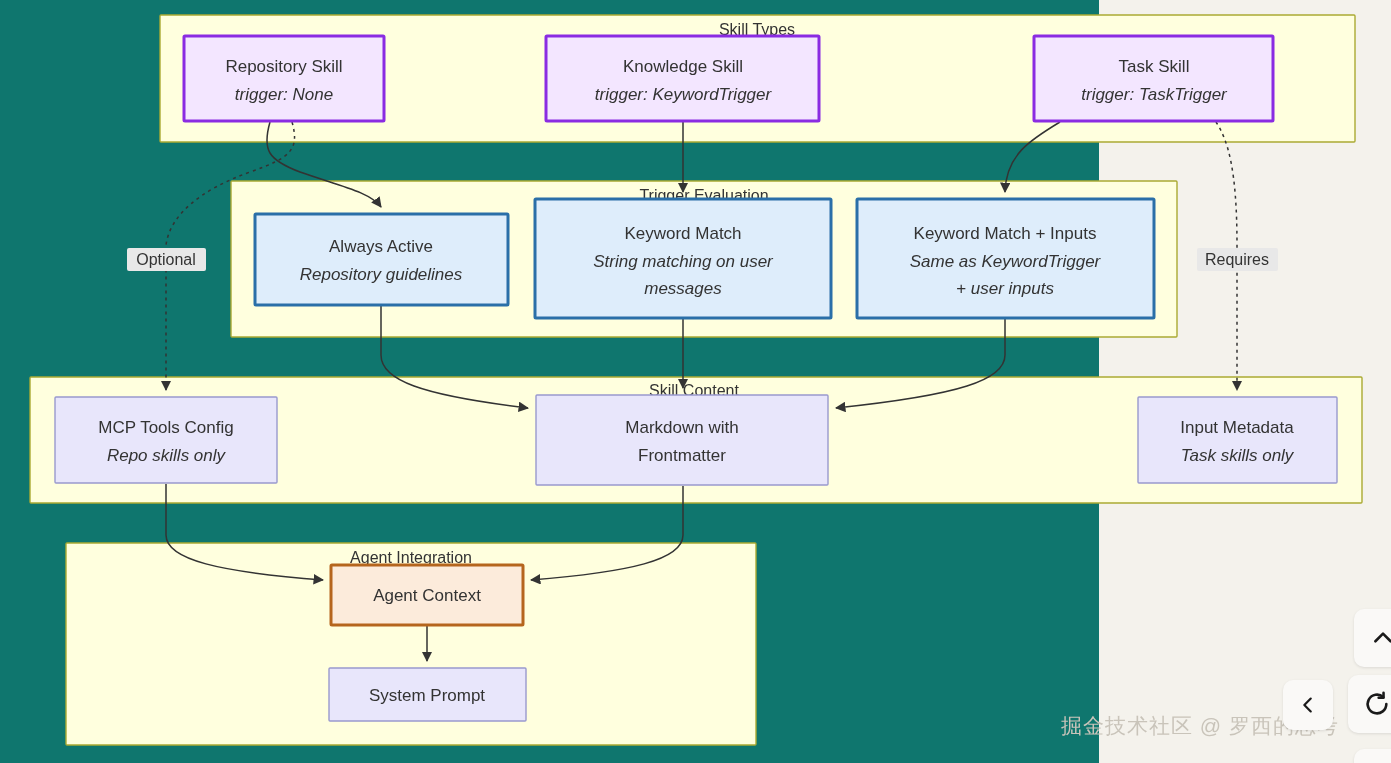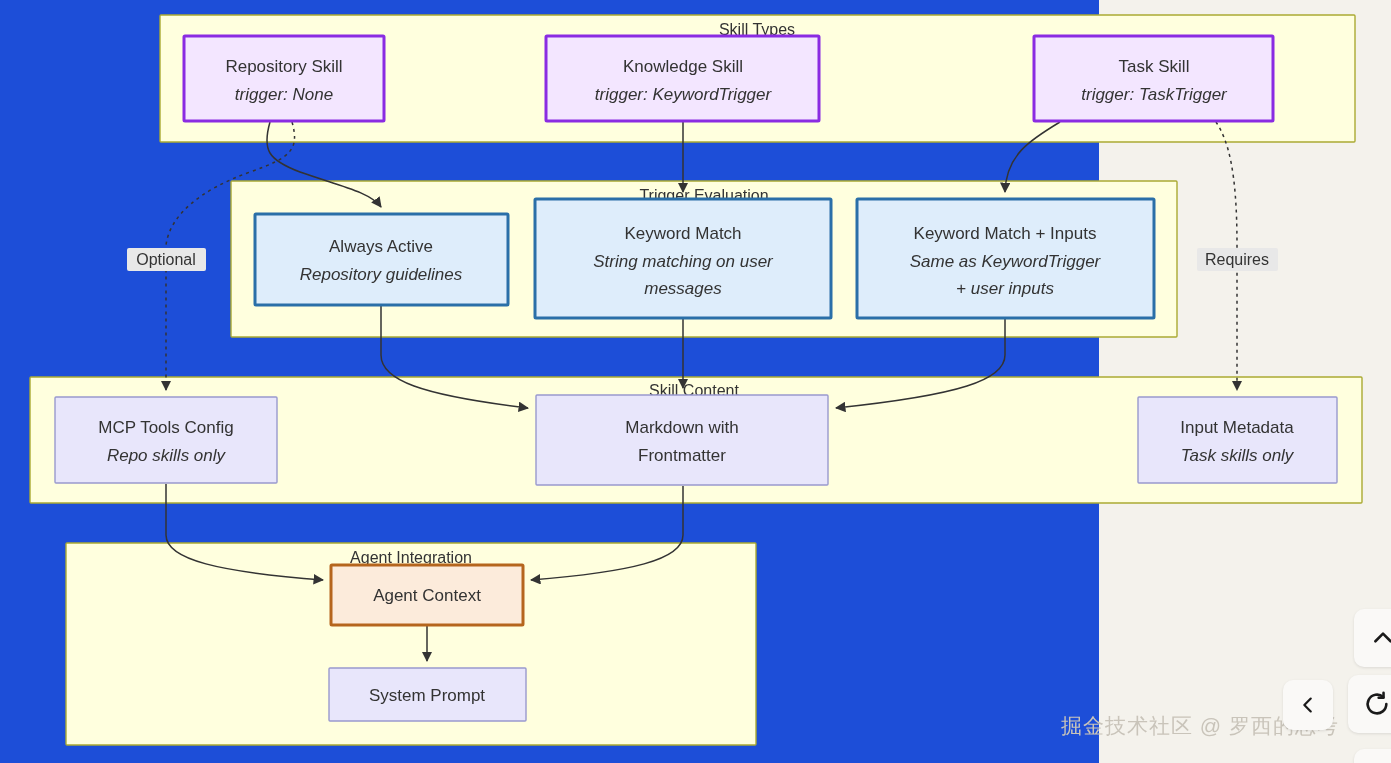--- a/index.html
+++ b/index.html
@@ -8,21 +8,21 @@
     background: #F4F2EC;
     width: 1391px;
     height: 763px;
     overflow: hidden;
     font-family: "Liberation Sans", sans-serif;
   }
   #stage {
     position: relative;
     width: 1099px;
     height: 763px;
-    background: #1d4ed8;
+    background: #0f766e;
   }
   svg#diagram {
     position: absolute;
     left: 0; top: 0;
     width: 1391px;
     height: 763px;
   }
   .cluster-rect {
     fill: #FFFFDE;
     stroke: #AAAA33;

